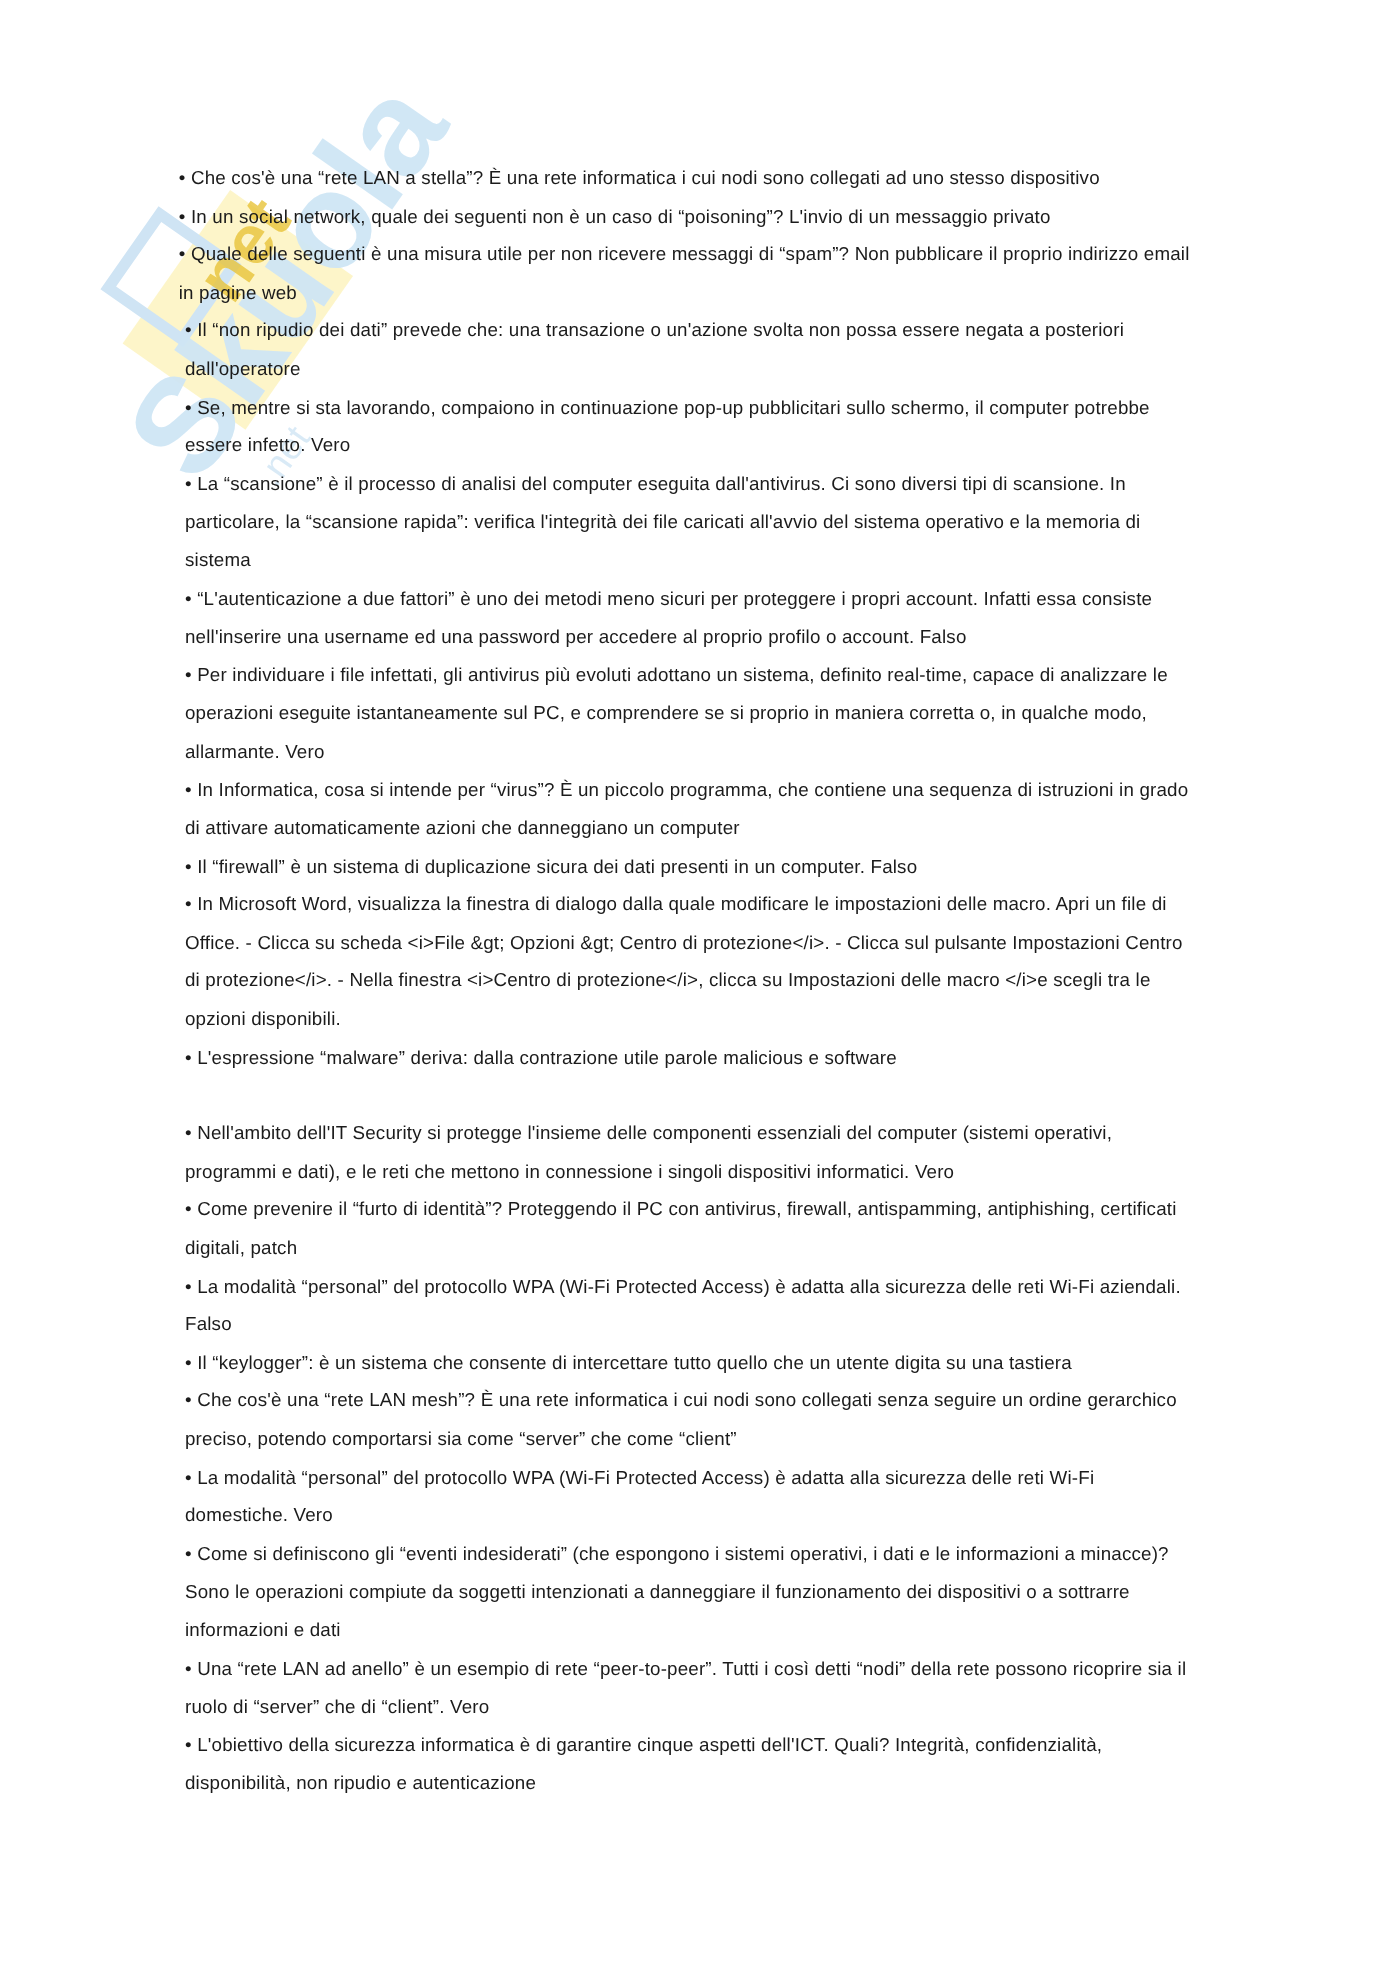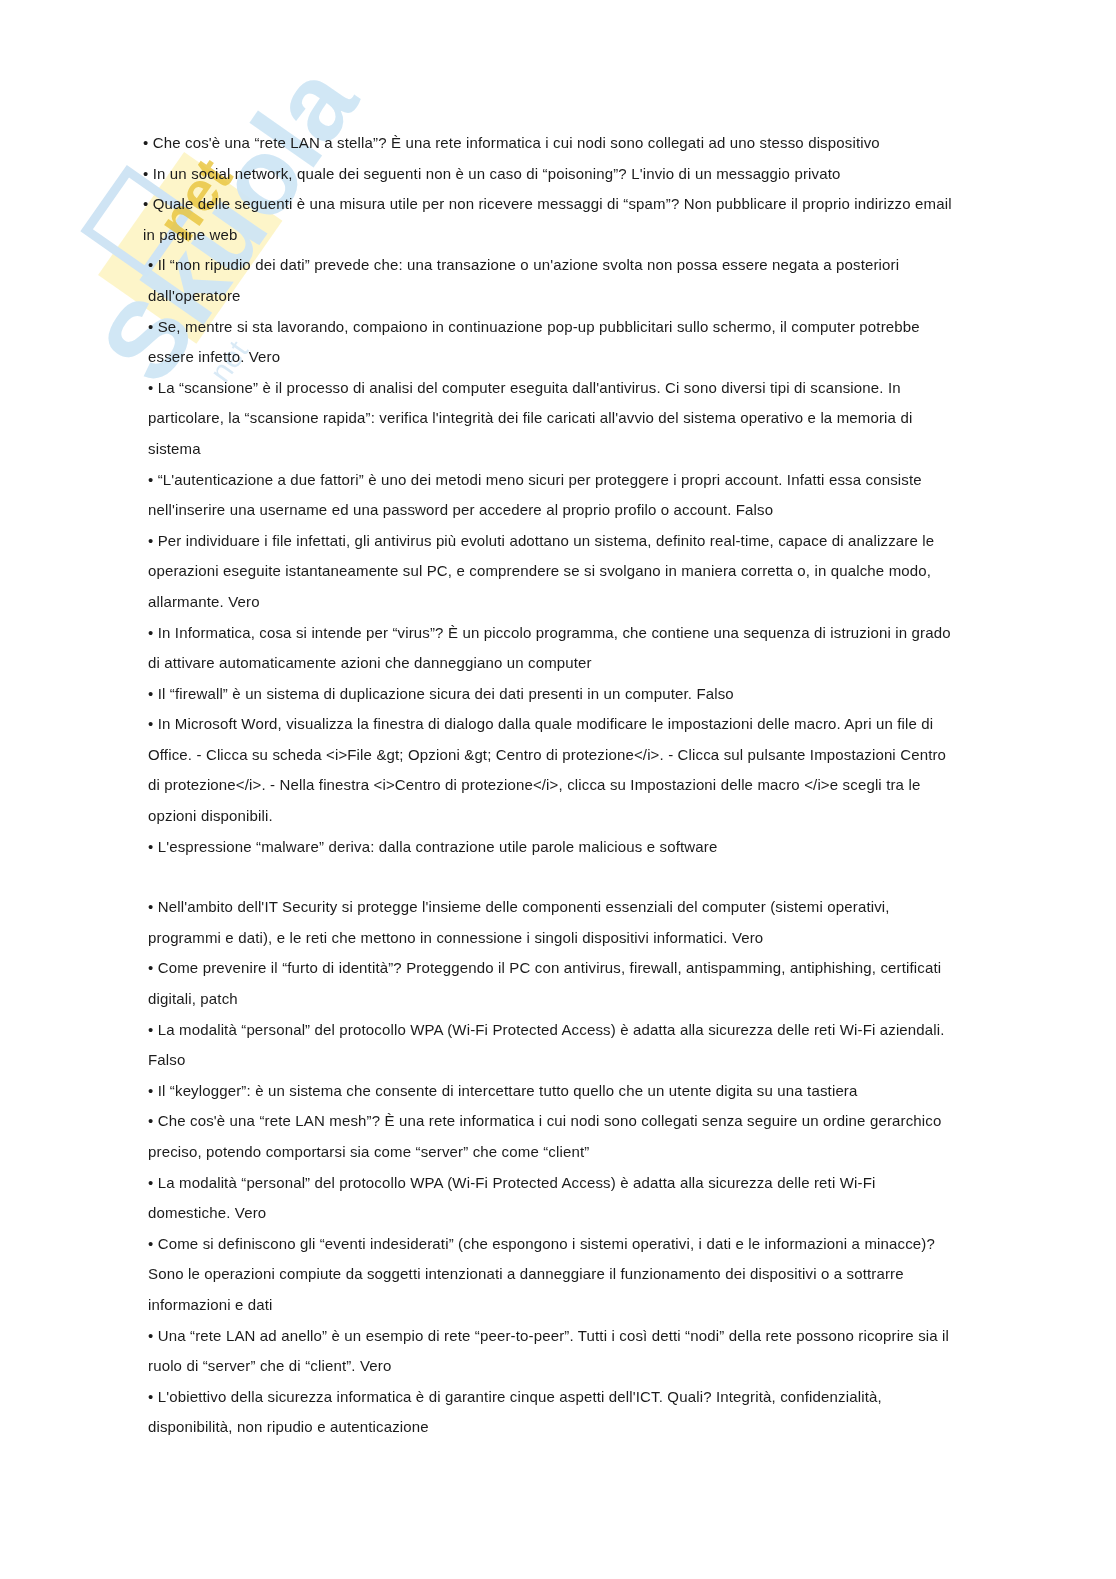--- a/index.html
+++ b/index.html
@@ -82,21 +82,21 @@
 <div id="page">
   <div id="content">
 
     <p class="para">• Che cos'è una “rete LAN a stella”? È una rete informatica i cui nodi sono collegati ad uno stesso dispositivo</p>
     <p class="para">• In un social network, quale dei seguenti non è un caso di “poisoning”? L'invio di un messaggio privato</p>
     <p class="para">• Quale delle seguenti è una misura utile per non ricevere messaggi di “spam”? Non pubblicare il proprio indirizzo email in pagine web</p>
     <p class="para indent">• Il “non ripudio dei dati” prevede che: una transazione o un'azione svolta non possa essere negata a posteriori dall'operatore</p>
     <p class="para indent">• Se, mentre si sta lavorando, compaiono in continuazione pop-up pubblicitari sullo schermo, il computer potrebbe essere infetto. Vero</p>
     <p class="para indent">• La “scansione” è il processo di analisi del computer eseguita dall'antivirus. Ci sono diversi tipi di scansione. In particolare, la “scansione rapida”: verifica l'integrità dei file caricati all'avvio del sistema operativo e la memoria di sistema</p>
     <p class="para indent">• “L'autenticazione a due fattori” è uno dei metodi meno sicuri per proteggere i propri account. Infatti essa consiste nell'inserire una username ed una password per accedere al proprio profilo o account. Falso</p>
-    <p class="para indent">• Per individuare i file infettati, gli antivirus più evoluti adottano un sistema, definito real-time, capace di analizzare le operazioni eseguite istantaneamente sul PC, e comprendere se si svolgano in maniera corretta o, in qualche modo, allarmante. Vero</p>
+    <p class="para indent">• Per individuare i file infettati, gli antivirus più evoluti adottano un sistema, definito real-time, capace di analizzare le operazioni eseguite istantaneamente sul PC, e comprendere se si proprio in maniera corretta o, in qualche modo, allarmante. Vero</p>
     <p class="para indent">• In Informatica, cosa si intende per “virus”? È un piccolo programma, che contiene una sequenza di istruzioni in grado di attivare automaticamente azioni che danneggiano un computer</p>
     <p class="para indent">• Il “firewall” è un sistema di duplicazione sicura dei dati presenti in un computer. Falso</p>
     <p class="para indent">• In Microsoft Word, visualizza la finestra di dialogo dalla quale modificare le impostazioni delle macro. Apri un file di Office. - Clicca su scheda &lt;i&gt;File &amp;gt; Opzioni &amp;gt; Centro di protezione&lt;/i&gt;. - Clicca sul pulsante Impostazioni Centro di protezione&lt;/i&gt;. - Nella finestra &lt;i&gt;Centro di protezione&lt;/i&gt;, clicca su Impostazioni delle macro &lt;/i&gt;e scegli tra le opzioni disponibili.</p>
     <p class="para indent">• L'espressione “malware” deriva: dalla contrazione utile parole malicious e software</p>
 
     <div class="gap"></div>
 
     <p class="para indent">• Nell'ambito dell'IT Security si protegge l'insieme delle componenti essenziali del computer (sistemi operativi, programmi e dati), e le reti che mettono in connessione i singoli dispositivi informatici. Vero</p>
     <p class="para indent">• Come prevenire il “furto di identità”? Proteggendo il PC con antivirus, firewall, antispamming, antiphishing, certificati digitali, patch</p>
     <p class="para indent">• La modalità “personal” del protocollo WPA (Wi-Fi Protected Access) è adatta alla sicurezza delle reti Wi-Fi aziendali. Falso</p>

